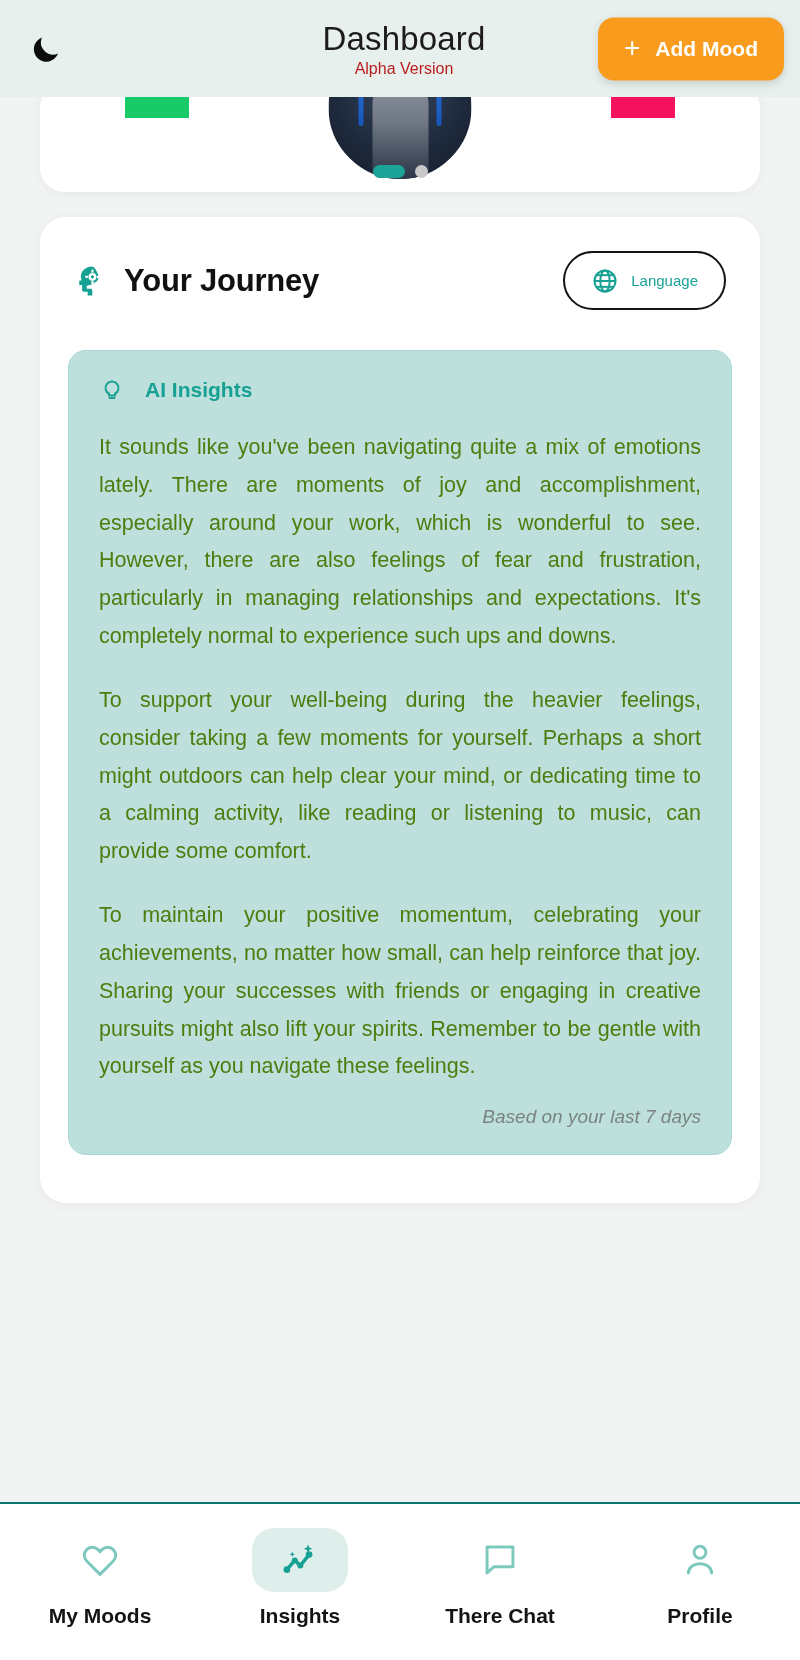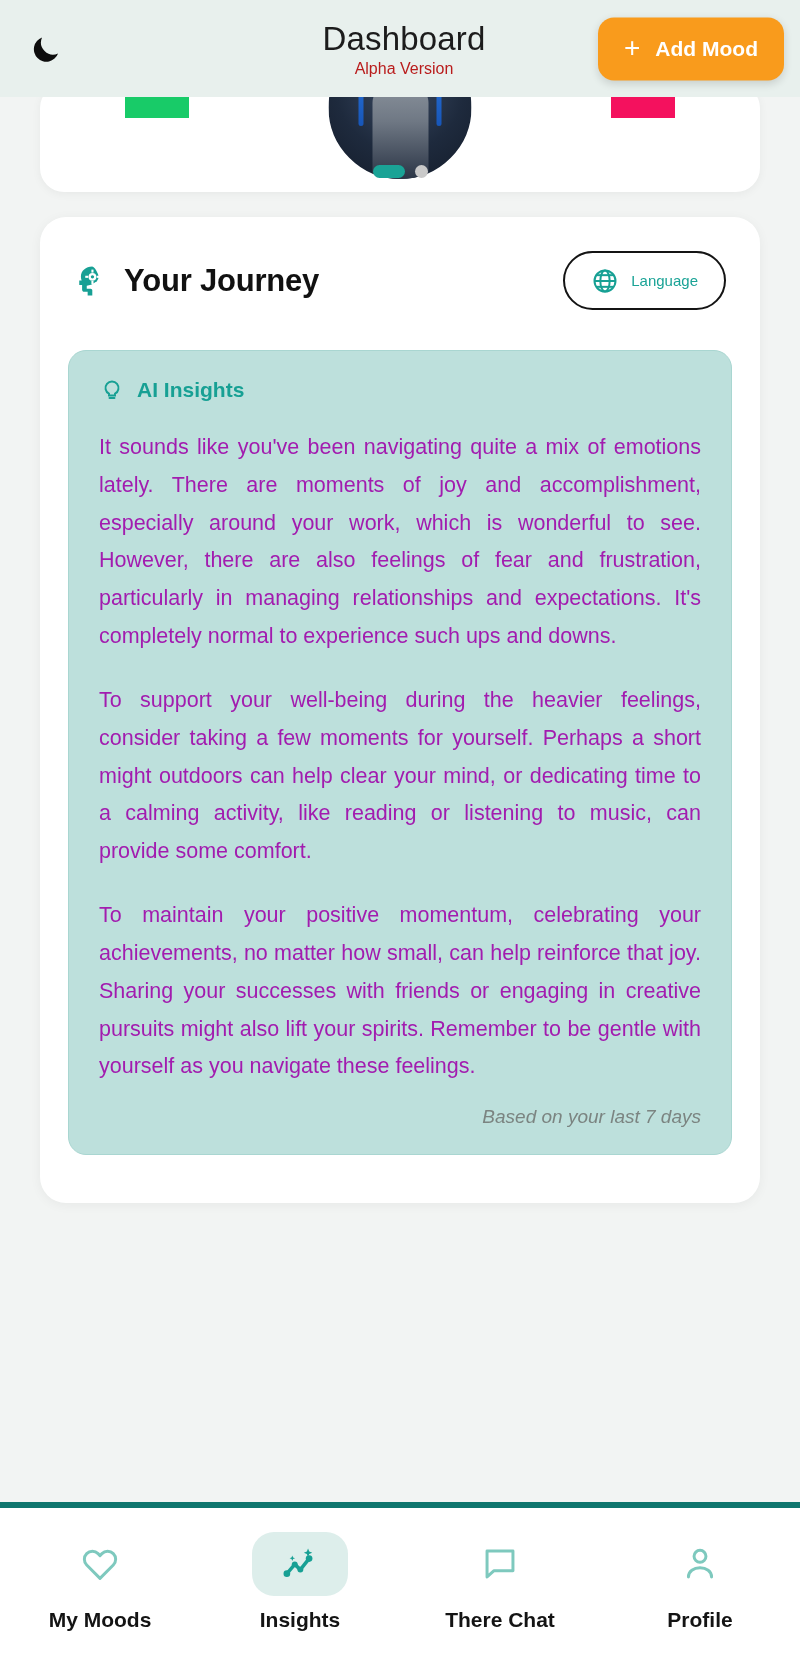--- a/index.html
+++ b/index.html
@@ -200,53 +200,53 @@
   
   .insights-panel {
     background: #bde0dc;
     border: 1px solid #a9d6d1;
     border-radius: 18px;
     padding: 26px 30px 26px 30px;
   }
   .insights-head {
     display: flex;
     align-items: center;
-    gap: 12px;
+    gap: 20px;
     margin-bottom: 26px;
   }
   .insights-title {
     font-size: 21px;
     font-weight: 700;
     color: #17a094;
   }
   .insight-p {
     font-size: 21.5px;
     line-height: 1.76;
-    color: #a21caf;
+    color: #4d7c0f;
     text-align: justify;
     direction: rtl;
     unicode-bidi: plaintext;
     margin-bottom: 26px;
   }
   .insight-p:last-of-type { margin-bottom: 18px; }
   .insight-footer {
     text-align: right;
     font-size: 19px;
     font-style: italic;
     color: #7b8481;
     padding-top: 2px;
   }
 
   
   .nav-spacer { height: 22px; flex: 0 0 auto; }
   .bottom-nav {
     flex: 0 0 auto;
     height: 158px;
     background: #ffffff;
-    border-top: 6px solid #0f766e;
+    border-top: 2px solid #0f766e;
     display: flex;
     align-items: flex-start;
     padding-top: 24px;
     z-index: 20;
   }
   .nav-item {
     flex: 1 1 0;
     display: flex;
     flex-direction: column;
     align-items: center;

